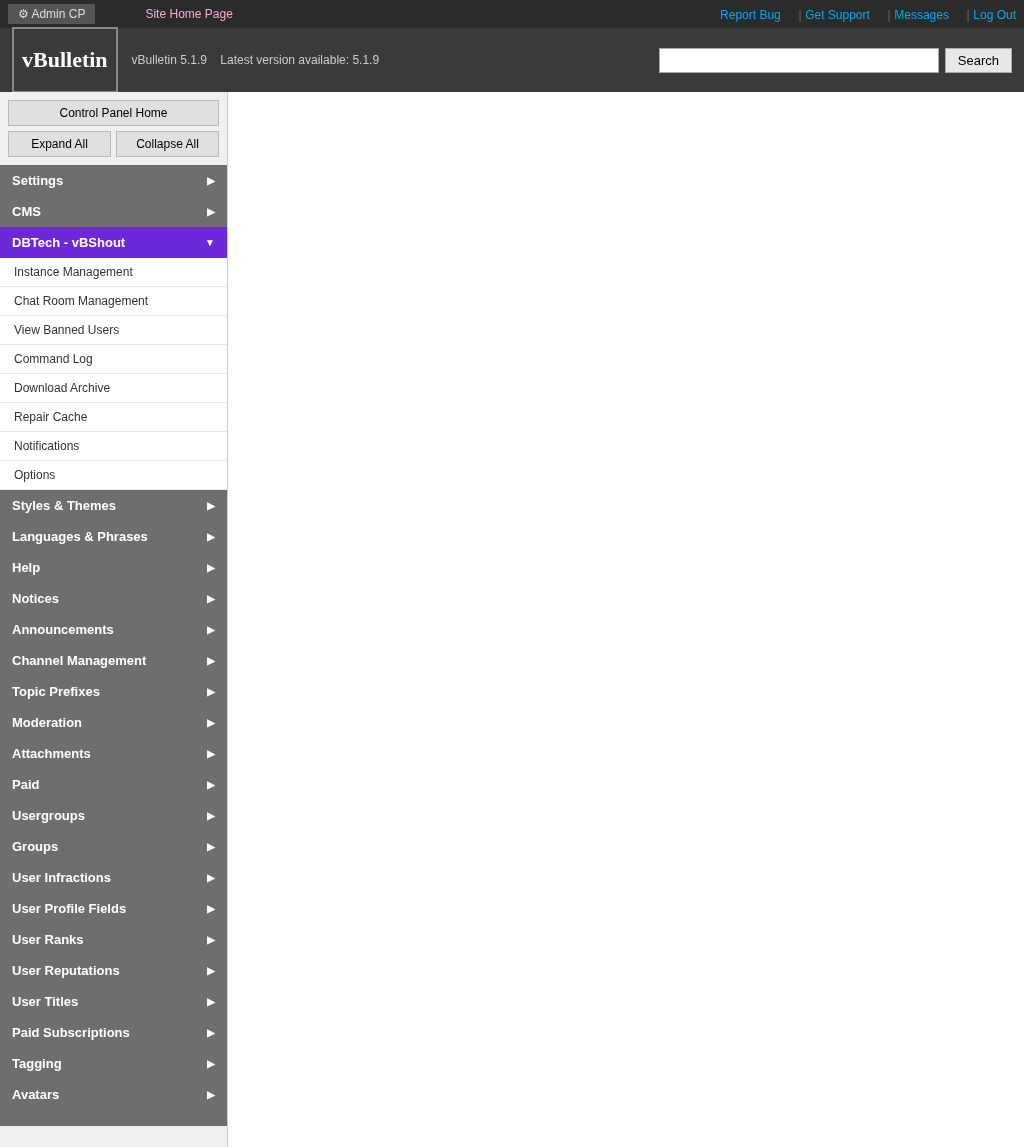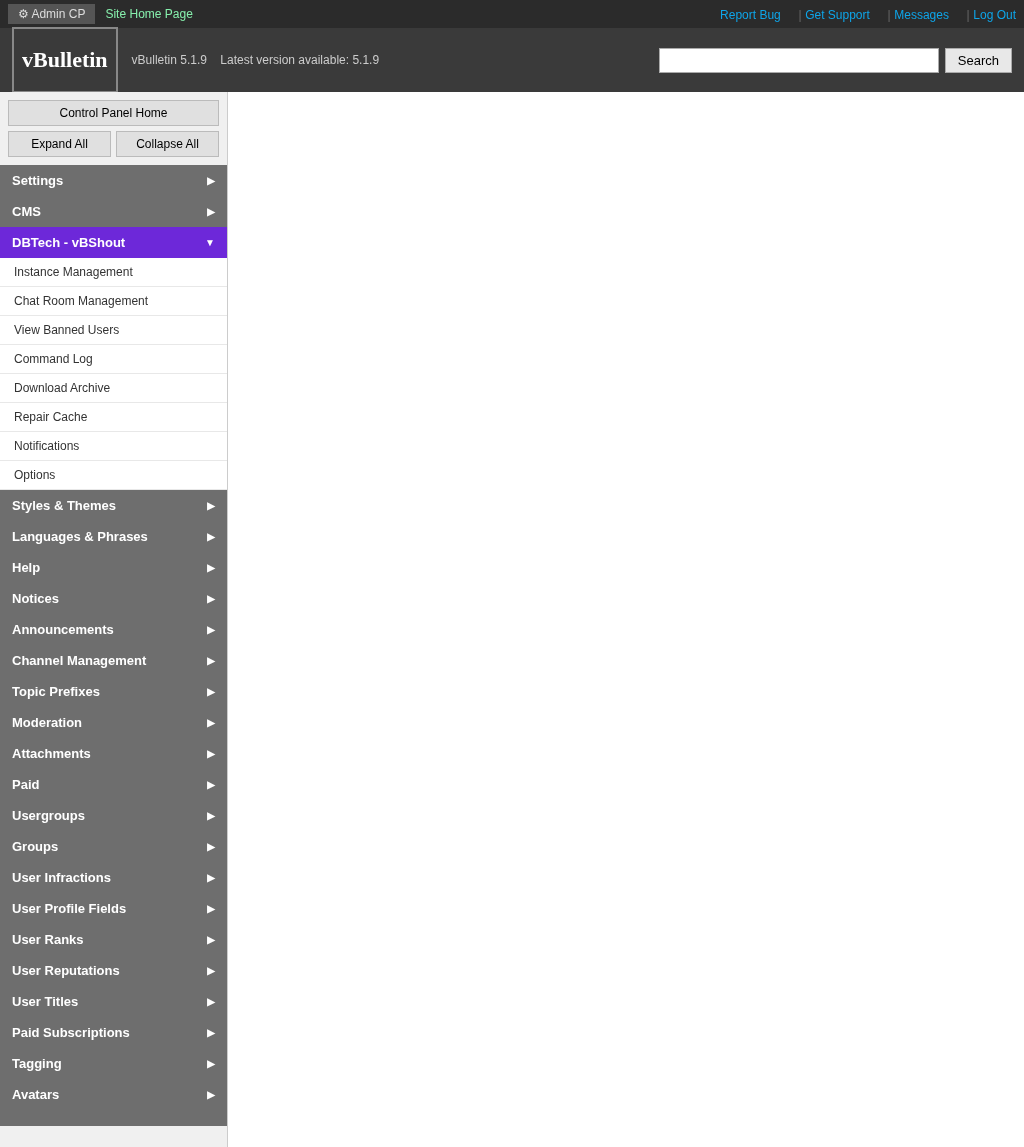--- a/index.html
+++ b/index.html
@@ -5,35 +5,36 @@
     * { margin: 0; padding: 0; box-sizing: border-box; }
     body { font-family: Arial, Helvetica, sans-serif; font-size: 13px; background: #fff; }
 
     
     #top-bar {
       background: #2b2b2b;
       display: flex;
       align-items: center;
       padding: 0 8px;
       height: 28px;
+      gap: 40px;
     }
     #top-bar .admin-cp-btn {
       background: #555;
       color: #ddd;
       border: none;
       padding: 3px 10px;
       font-size: 12px;
       cursor: pointer;
       display: flex;
       align-items: center;
       gap: 5px;
     }
     #top-bar .site-home-btn {
       background: none;
-      color: #86efac;
+      color: #f9a8d4;
       border: none;
       padding: 3px 10px;
       font-size: 12px;
       cursor: pointer;
     }
     #top-bar .spacer { flex: 1; }
     #top-bar .top-links a {
       color: #0ea5e9;
       text-decoration: none;
       font-size: 12px;

